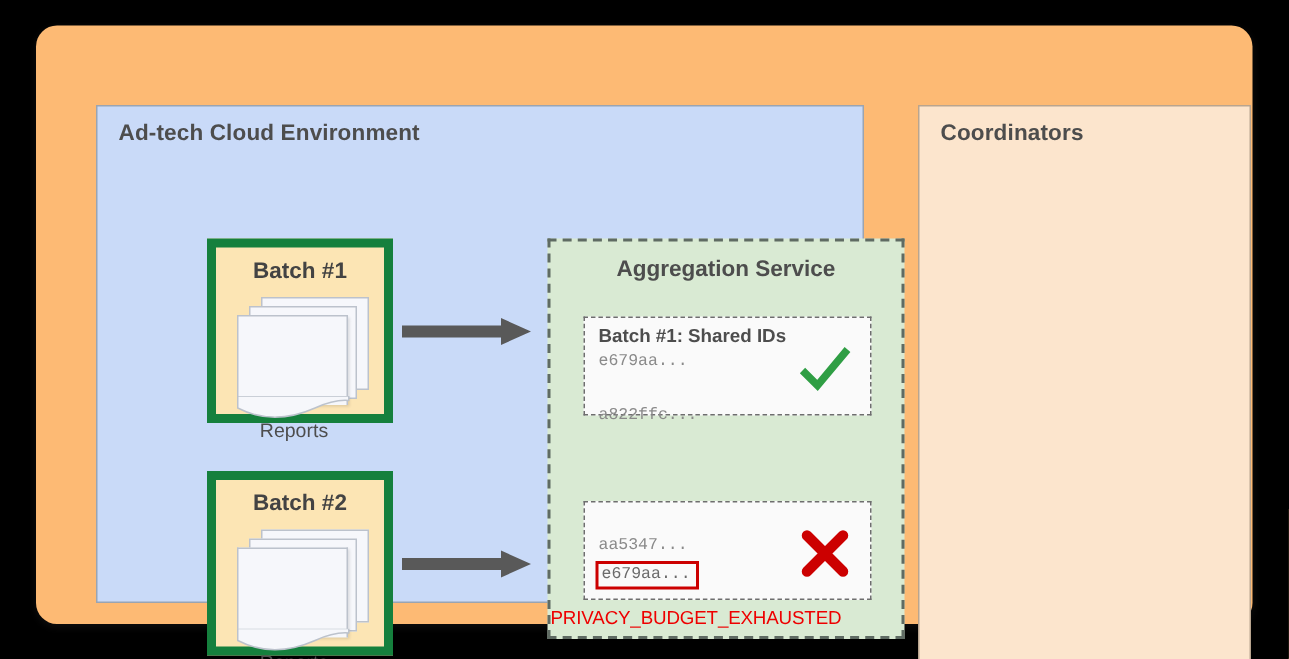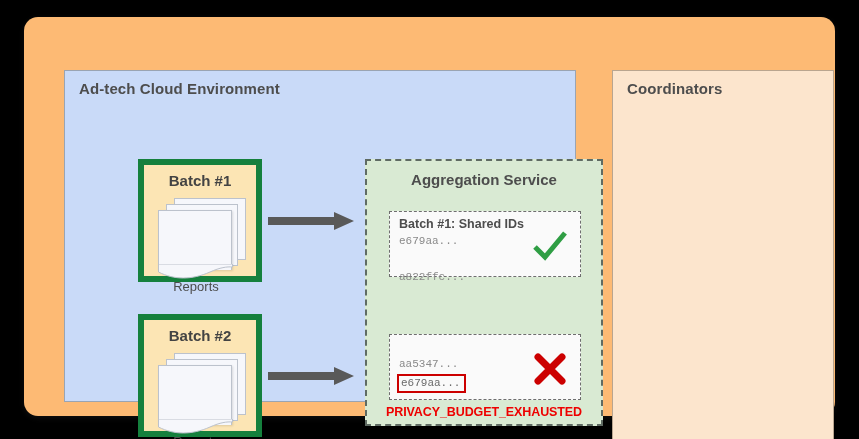--- a/index.html
+++ b/index.html
@@ -201,23 +201,23 @@
     top: 16px;
     width: 36px;
     height: 36px;
   }
 
   #error-text {
     position: absolute;
     left: 0;
     top: 244px;
     width: 100%;
-    text-align: center;
+    text-align: left;
     font-size: 12.5px;
-    font-weight: bold;
+    font-weight: normal;
     color: #ee0000;
     letter-spacing: -0.1px;
   }
 </style>
 </head>
 <body>
 
 <div id="canvas">
   <div id="card">
 

